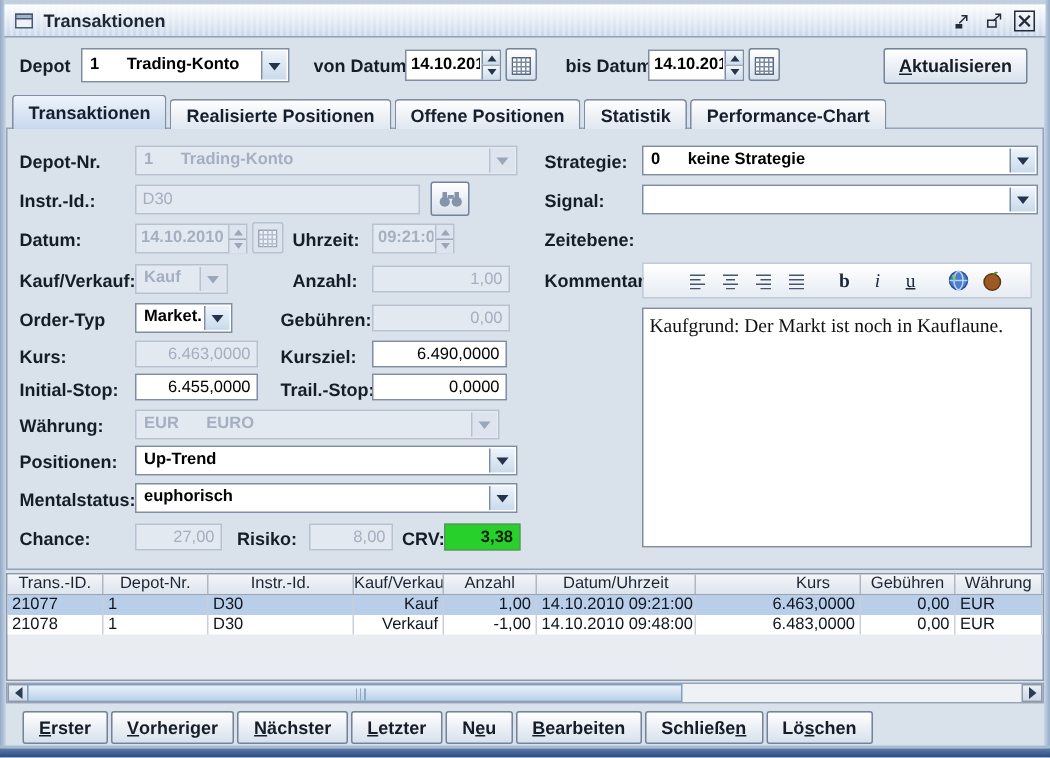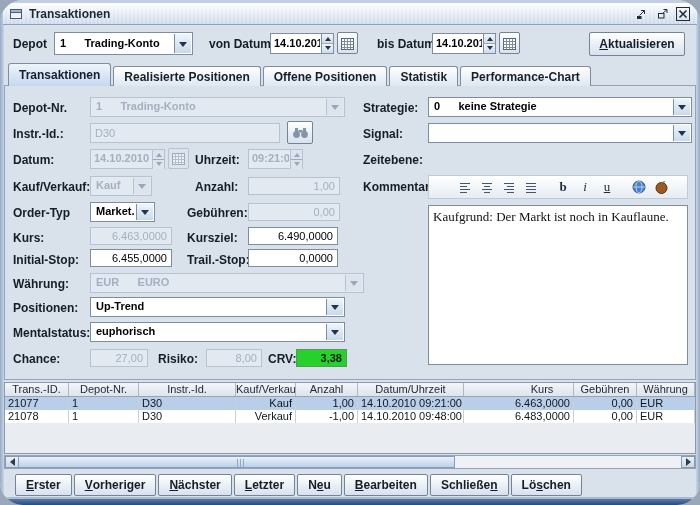--- a/index.html
+++ b/index.html
@@ -1,18 +1,18 @@
 <!DOCTYPE html>
 <html><head>
 <meta charset="utf-8">
 <style>
   html,body{margin:0;padding:0;background:#9aa7b8;}
   *{box-sizing:border-box;}
   .win{position:relative;width:700px;height:505px;background:#d9e1ea;
-       font-family:"Liberation Sans",sans-serif;overflow:hidden;border-radius:23px;}
+       font-family:"Liberation Sans",sans-serif;overflow:hidden;}
   .abs{position:absolute;}
   
   .edgeT{left:0;top:0;width:700px;height:3px;background:#c2cfe0;}
   .edgeL{left:0;top:0;width:4px;height:505px;background:linear-gradient(90deg,#93aac7,#c9d6e6);}
   .edgeR{right:0;top:0;width:4px;height:505px;background:linear-gradient(270deg,#93aac7,#c9d6e6);}
   .btm1{left:0;top:497px;width:700px;height:2px;background:#a8bbd2;}
   .btm2{left:0;top:499px;width:700px;height:6px;background:linear-gradient(#5d7aa6,#274a7e);}
   
   .titlebar{left:3px;top:3px;width:694px;height:22px;
      background:repeating-linear-gradient(90deg,rgba(255,255,255,.25) 0 2px,rgba(0,0,0,0) 2px 4px),
@@ -288,21 +288,21 @@
   <div class="abs tf dis" style="left:90px;top:227px;width:82px;height:18px;z-index:2">6.463,0000</div>
   <span class="abs lbl" style="left:187px;top:231px;z-index:2">Kursziel:</span>
   <div class="abs tf" style="left:248px;top:227px;width:90px;height:18px;z-index:2">6.490,0000</div>
 
   <span class="abs lbl" style="left:13px;top:253px;z-index:2">Initial-Stop:</span>
   <div class="abs tf" style="left:90px;top:249px;width:82px;height:18px;z-index:2">6.455,0000</div>
   <span class="abs lbl" style="left:187px;top:253px;z-index:2">Trail.-Stop:</span>
   <div class="abs tf" style="left:248px;top:249px;width:90px;height:18px;z-index:2">0,0000</div>
 
   <span class="abs lbl" style="left:13px;top:277px;z-index:2">Währung:</span>
-  <div class="combo dis" style="left:90px;top:273px;width:274px;height:20px;z-index:2">
+  <div class="combo dis" style="left:90px;top:273px;width:243px;height:20px;z-index:2">
     <span class="ctext">EUR      EURO</span>
     <span class="cbtn">
         <i class="dn"></i>
       </span>
   </div>
 
   <span class="abs lbl" style="left:13px;top:301px;z-index:2">Positionen:</span>
   <div class="combo" style="left:90px;top:297px;width:255px;height:20px;z-index:2">
     <span class="ctext">Up-Trend</span>
     <span class="cbtn">

